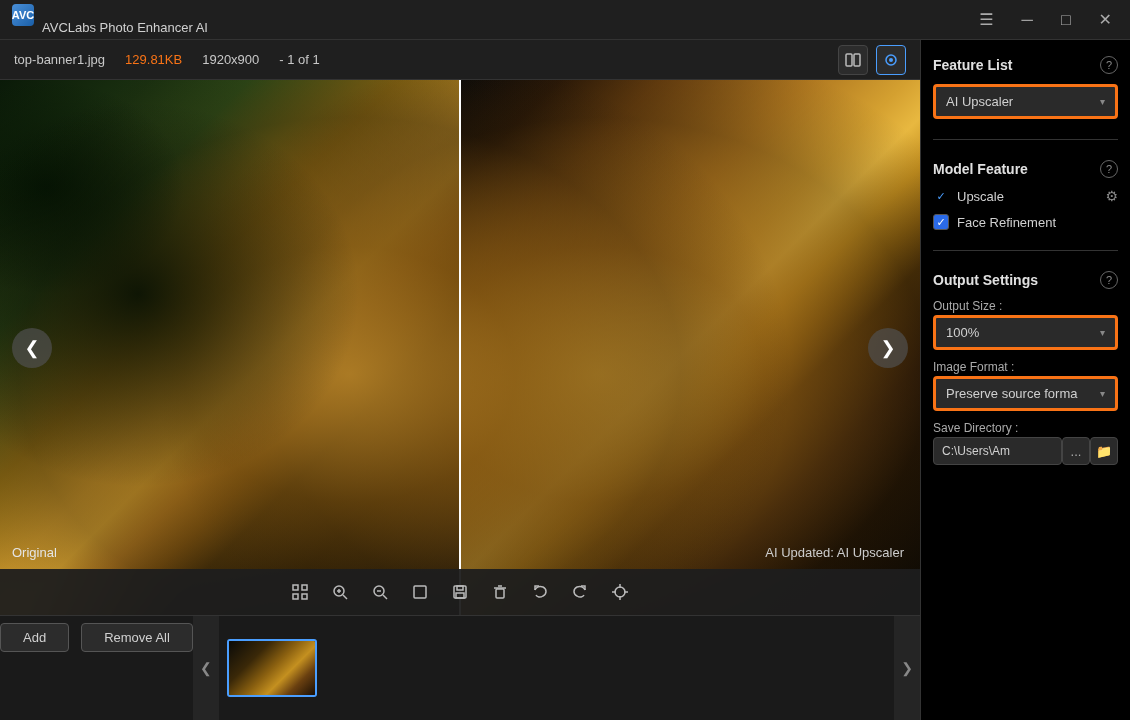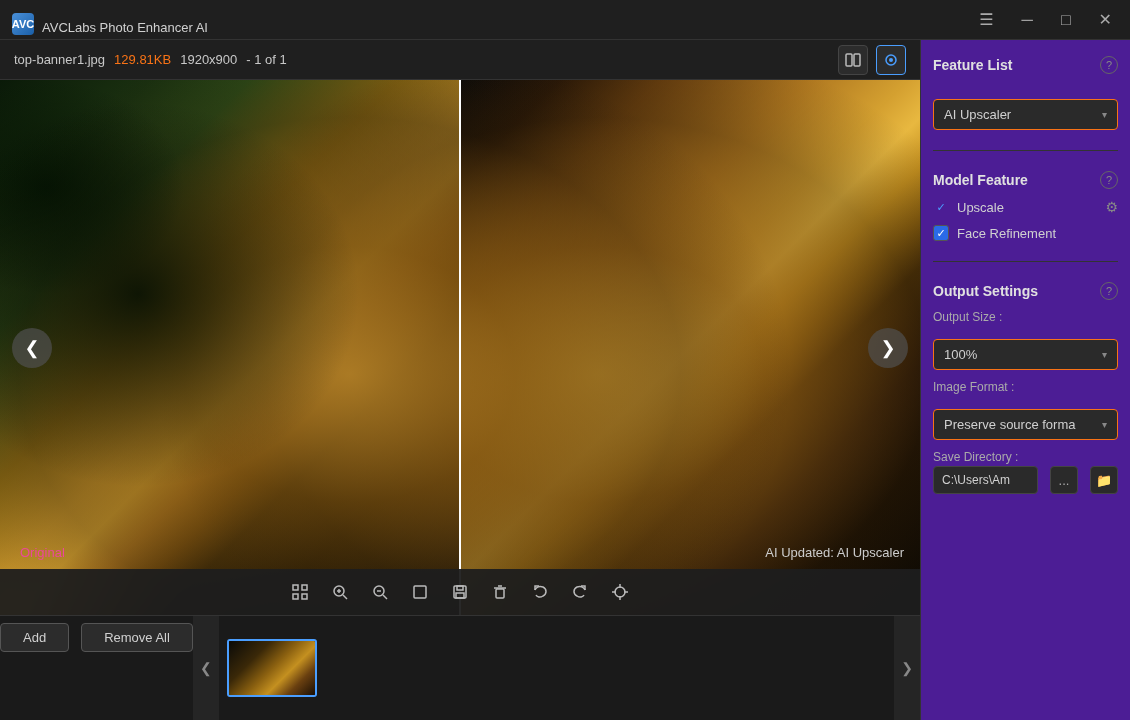--- a/index.html
+++ b/index.html
@@ -20,21 +20,21 @@
       background: #1f1f1f;
       display: flex;
       align-items: center;
       padding: 0 12px;
       justify-content: space-between;
       flex-shrink: 0;
       border-bottom: 1px solid #333;
     }
     #titlebar-left {
       display: flex;
-      align-items: flex-end;
+      align-items: flex-start;
       gap: 8px;
     }
     #app-logo {
       width: 22px;
       height: 22px;
       background: linear-gradient(135deg, #4a90d9, #1a5fa8);
       border-radius: 4px;
       display: flex;
       align-items: center;
       justify-content: center;
@@ -85,21 +85,21 @@
       align-items: center;
       padding: 0 14px;
       gap: 12px;
       border-bottom: 1px solid #333;
       flex-shrink: 0;
       justify-content: space-between;
     }
     #file-info-left {
       display: flex;
       align-items: center;
-      gap: 9px;
+      gap: 20px;
       font-size: 13px;
     }
     #file-name { color: #c8c8c8; }
     #file-size { color: #f97316; }
     #file-dims { color: #c8c8c8; }
     #file-count { color: #c8c8c8; }
     #file-info-right {
       display: flex;
       gap: 8px;
     }
@@ -203,22 +203,22 @@
       justify-content: center;
       z-index: 20;
     }
     #nav-left { left: 12px; }
     #nav-right { right: 12px; }
 
     
     #label-original {
       position: absolute;
       bottom: 55px;
-      left: 20px;
-      color: #ec4899;
+      left: 12px;
+      color: #e5e5e5;
       font-size: 13px;
       z-index: 15;
     }
     #label-ai-updated {
       position: absolute;
       bottom: 55px;
       right: 16px;
       color: #ccc;
       font-size: 13px;
       z-index: 15;
@@ -320,21 +320,21 @@
     }
     .thumb-inner {
       width: 100%;
       height: 100%;
       background: linear-gradient(135deg, #0a0a08 0%, #3a2808 30%, #8a6010 50%, #c49020 65%, #6a4010 80%, #1a0e04 100%);
     }
 
     
     #right-panel {
       width: 210px;
-      background: #4c1d95;
+      background: #000000;
       border-left: 1px solid #333;
       display: flex;
       flex-direction: column;
       padding: 16px 12px;
       gap: 20px;
       overflow-y: auto;
       flex-shrink: 0;
     }
 
     .panel-section {
@@ -361,30 +361,29 @@
       font-size: 11px;
       display: flex;
       align-items: center;
       justify-content: center;
       cursor: pointer;
     }
 
     .dropdown {
       width: 100%;
       background: #2a2a2a;
-      border: 1px solid #f97316;
+      border: 3px solid #f97316;
       border-radius: 4px;
       color: #d0d0d0;
       font-size: 13px;
       padding: 7px 10px;
       display: flex;
       align-items: center;
       justify-content: space-between;
       cursor: pointer;
-      margin-top: 15px;
     }
     .dropdown-arrow { color: #888; font-size: 10px; }
 
     .checkbox-row {
       display: flex;
       align-items: center;
       gap: 8px;
       font-size: 13px;
       color: #d0d0d0;
     }
@@ -418,21 +417,21 @@
     
     .label-text {
       font-size: 12px;
       color: #aaa;
       margin-bottom: 2px;
     }
 
     .path-row {
       display: flex;
       align-items: center;
-      gap: 12px;
+      gap: 0;
     }
     .path-input {
       flex: 1;
       background: #2a2a2a;
       border: 1px solid #444;
       border-radius: 4px;
       color: #d0d0d0;
       font-size: 12px;
       padding: 6px 8px;
       overflow: hidden;

